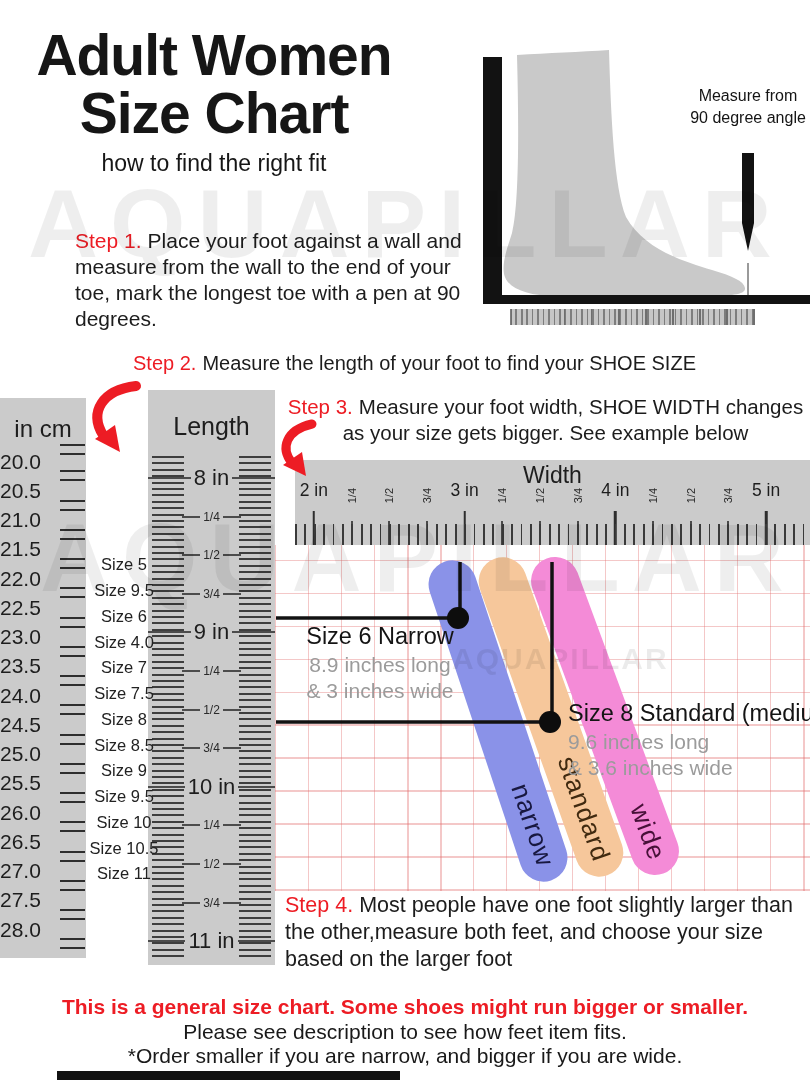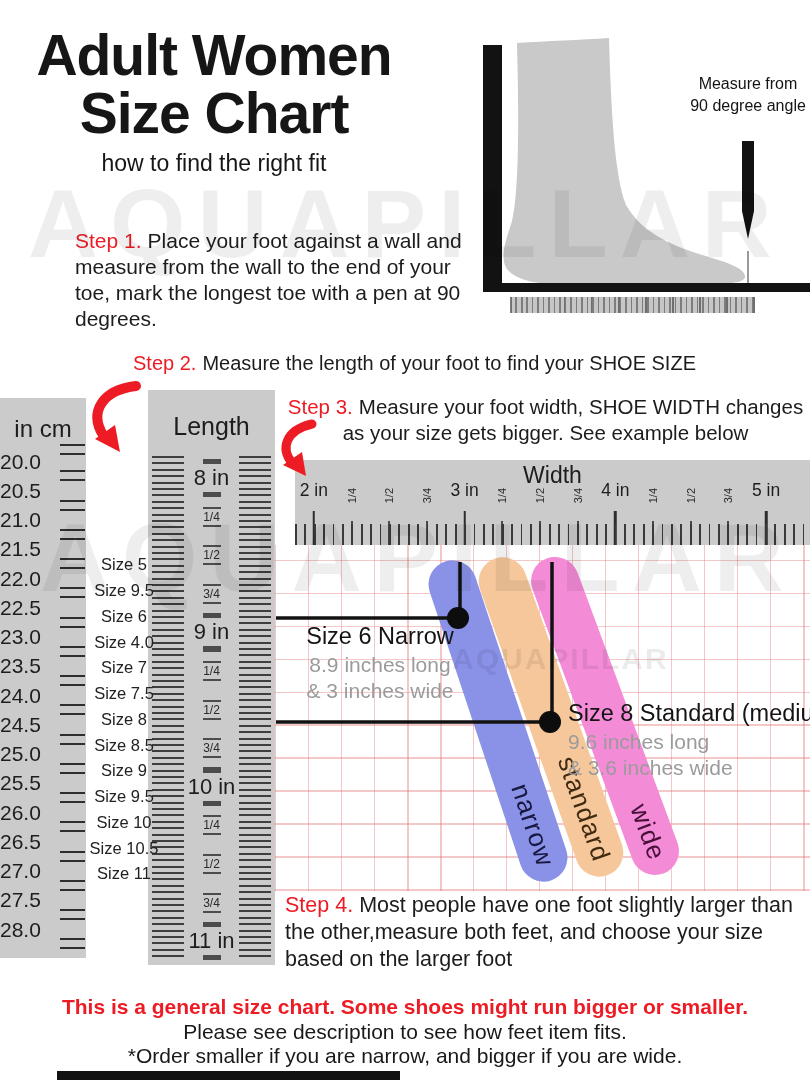--- a/index.html
+++ b/index.html
@@ -14,21 +14,21 @@
 
   
   .step{margin:0;z-index:6;}
   .step-label{color:#ed1c24;font-weight:400;margin-right:6px;}
   .step1{left:75px;top:228px;width:398px;font-size:21px;line-height:1.24;}
   .step2{left:133px;top:352px;width:670px;font-size:20px;white-space:nowrap;}
   .step3{left:283px;top:394px;width:525px;font-size:20.5px;line-height:1.28;text-align:center;}
   .step4{left:285px;top:892px;width:535px;font-size:21.5px;line-height:1.26;}
 
   
-  .foot-area{left:460px;top:25px;width:350px;height:295px;z-index:1;}
+  .foot-area{left:460px;top:37px;width:350px;height:295px;z-index:1;}
   .wall{left:23px;top:20px;width:19px;height:247px;background:#121212;}
   .floor{left:23px;top:258px;width:327px;height:9px;background:#121212;}
   .foot-svg{left:0;top:0;}
   .foot-ruler{left:50px;top:272px;width:245px;height:16px;background:#c6c6c6;
     background-image:repeating-linear-gradient(90deg,#7d7d7d 0 1.5px,transparent 1.5px 5.5px),
                      repeating-linear-gradient(90deg,#6e6e6e 0 2px,transparent 2px 27px);}
   .foot-note{left:228px;top:48px;width:120px;text-align:center;font-size:16px;line-height:1.35;color:#141414;}
 
   
   .cm-col{left:0;top:398px;width:86px;height:560px;background:#cbcbcb;z-index:2;}
@@ -47,21 +47,21 @@
     font-size:16.5px;color:#222;white-space:nowrap;}
 
   
   .len-col{left:148px;top:390px;width:127px;height:575px;background:#cbcbcb;z-index:2;}
   .len-header{left:0;top:22px;width:127px;text-align:center;font-size:25px;color:#1d1d1d;}
   .len-ticks{top:66px;height:504px;width:32px;
     background:repeating-linear-gradient(to bottom,#3e3e3e 0 2px,transparent 2px 6.4px);}
   .len-ticks.l{left:4px;}
   .len-ticks.r{right:4px;}
   .len-rows{left:0;top:68.7px;width:127px;}
-  .len-row{height:38.6px;display:flex;align-items:center;justify-content:center;gap:1px;flex-direction:column;}
+  .len-row{height:38.6px;display:flex;align-items:center;justify-content:center;gap:1px;}
   .len-line{height:2px;background:#4c4c4c;width:18px;flex:0 0 auto;}
   .len-txt{font-size:12px;color:#2a2a2a;background:#cbcbcb;padding:0 2px;white-space:nowrap;}
   .len-row:nth-child(4n+1) .len-line{flex:1 1 auto;}
   .len-row:nth-child(4n+1) .len-txt{font-size:22px;color:#1d1d1d;}
 
   
   .width-ruler{left:295px;top:460px;width:515px;height:85px;background:#cbcbcb;z-index:2;}
   .width-header{left:0;top:2px;width:100%;text-align:center;font-size:23px;color:#1d1d1d;}
   .width-cells{left:0;top:20px;width:490px;height:65px;display:flex;}
   .w-cell{position:relative;flex:1 1 auto;}

